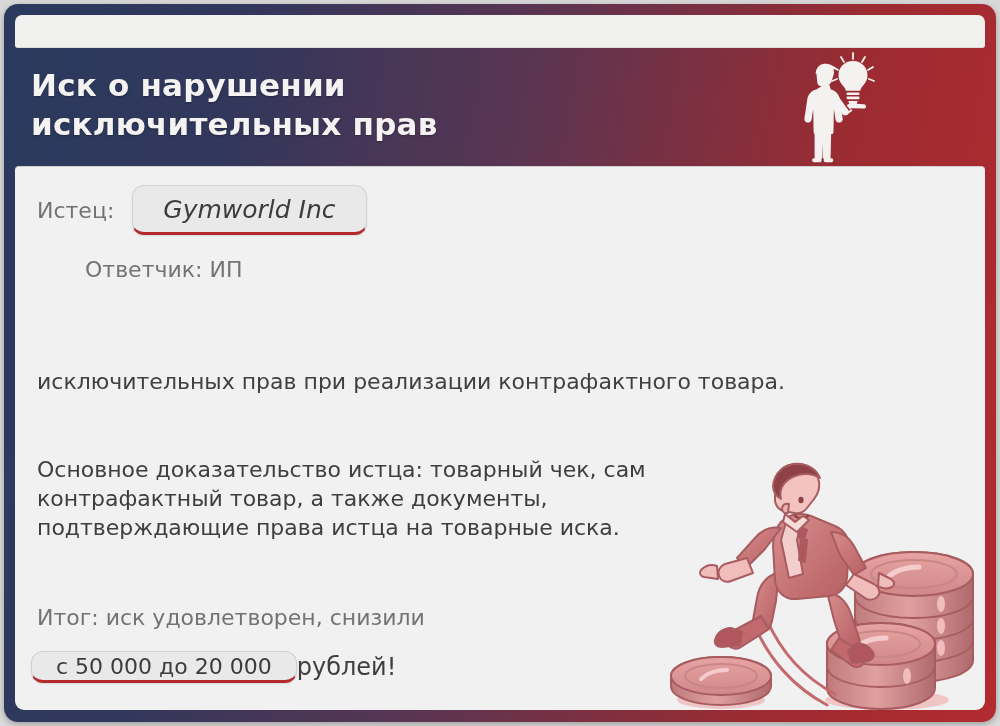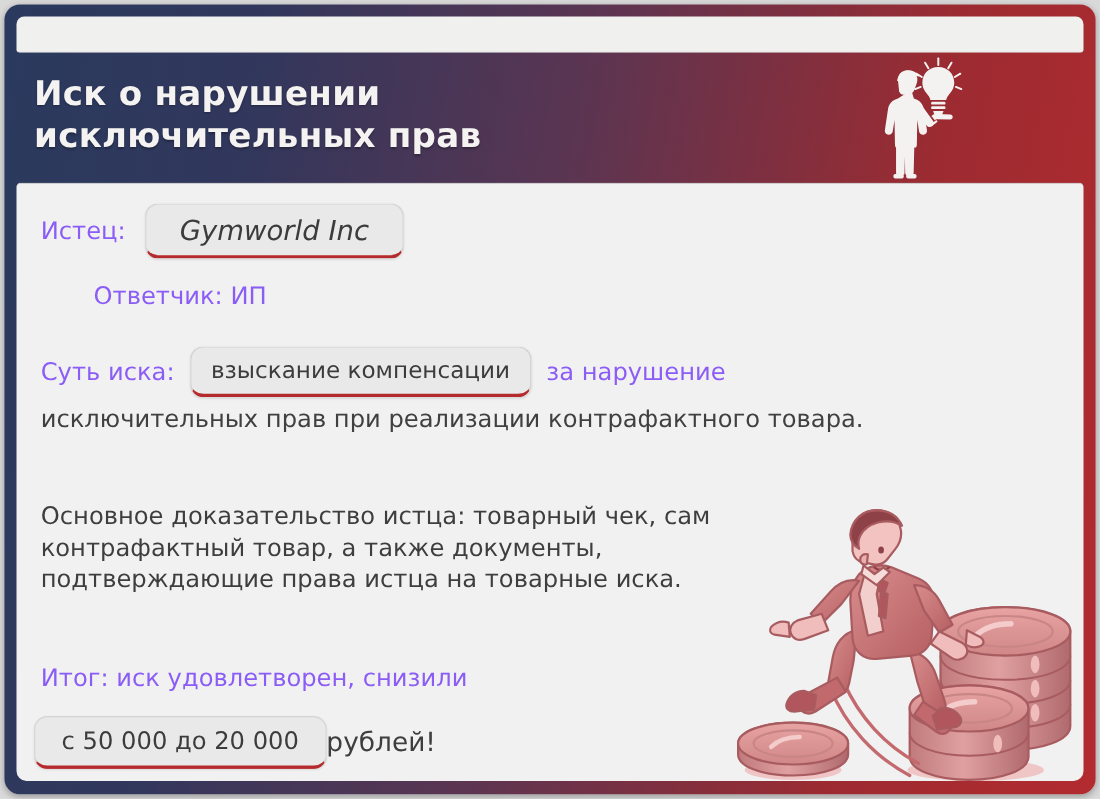--- a/index.html
+++ b/index.html
@@ -66,21 +66,21 @@
     border-top: 1px solid #cfcfcf;
     overflow: hidden;
   }
 
   
   .row {
     position: absolute;
     display: flex;
     align-items: center;
   }
-  .lbl { color: #8b5cf6; font-size: 22px; white-space: nowrap; }
+  .lbl { color: #737373; font-size: 22px; white-space: nowrap; }
 
   
   .pill {
     position: relative;
     display: inline-flex;
     align-items: center;
     justify-content: center;
     background: #e9e9e9;
     border: 1px solid #d2d2d2;
     border-bottom: 3px solid #b52a2c;
@@ -112,21 +112,21 @@
     left: 22px; top: 288px;
     width: 610px;
     color: #3e3e3e;
     font-size: 22px;
     line-height: 1.32;
   }
 
   #row-result { left: 22px; top: 438px; }
 
   #row-amount { left: 16px; top: 484px; }
-  #pill-amount { height: 48px; padding: 0 24px; font-size: 22px; }
+  #pill-amount { height: 32px; padding: 0 24px; font-size: 22px; }
   #amount-tail { font-size: 24px; color: #3e3e3e; }
 
   
   #illustration {
     position: absolute;
     right: -4px; bottom: -6px;
     width: 340px; height: 268px;
     pointer-events: none;
   }
 </style>
@@ -186,25 +186,20 @@
 
     <div class="row" id="row-plaintiff">
       <span class="lbl">Истец:</span>
       <span class="pill" id="pill-plaintiff">Gymworld Inc</span>
     </div>
 
     <div class="row" id="row-defendant">
       <span class="lbl">Ответчик: ИП</span>
     </div>
 
-    <div class="row" id="row-claim">
-      <span class="lbl">Суть иска:</span>
-      <span class="pill" id="pill-claim">взыскание компенсации</span>
-      <span class="lbl">за нарушение</span>
-    </div>
 
     <div id="claim-tail">исключительных прав при реализации контрафактного товара.</div>
 
     <div id="evidence">Основное доказательство истца: товарный чек, сам контрафактный товар, а также документы, подтверждающие права истца на товарные иска.</div>
 
     <div class="row" id="row-result">
       <span class="lbl">Итог: иск удовлетворен, снизили</span>
     </div>
 
     <div class="row" id="row-amount">

